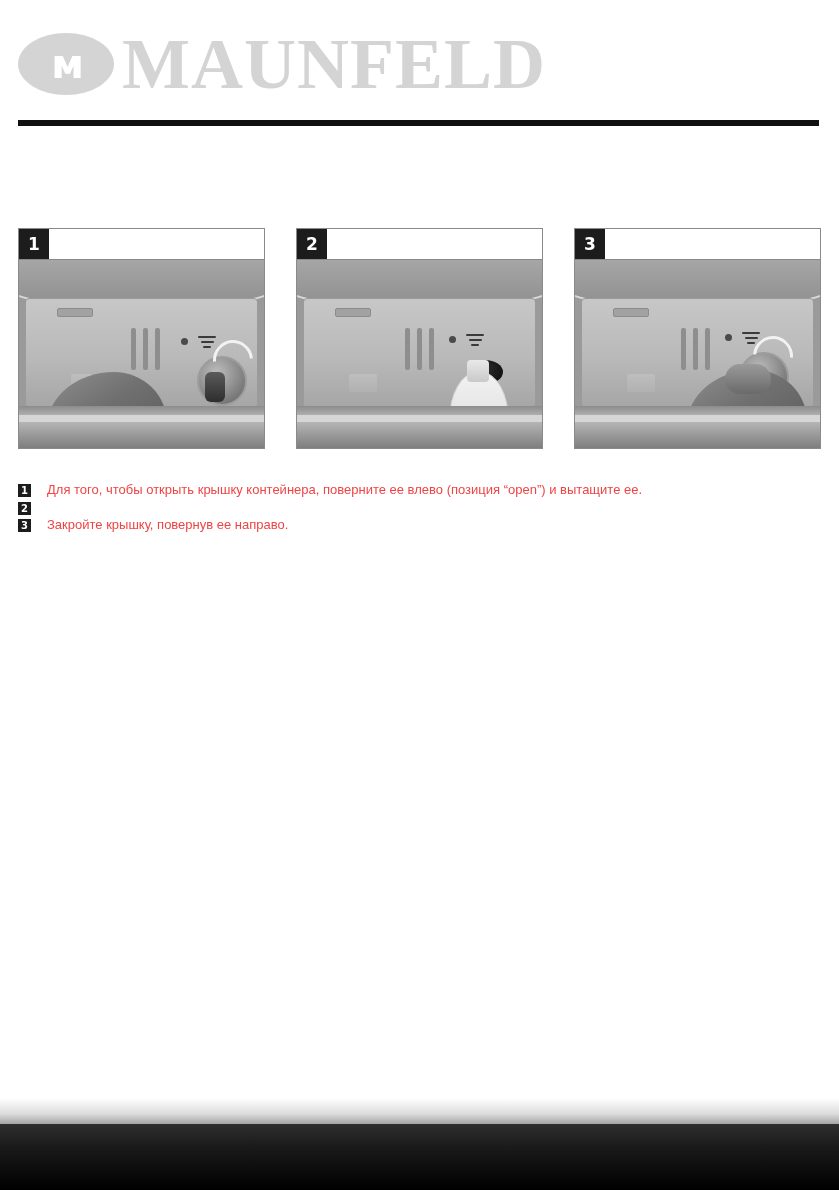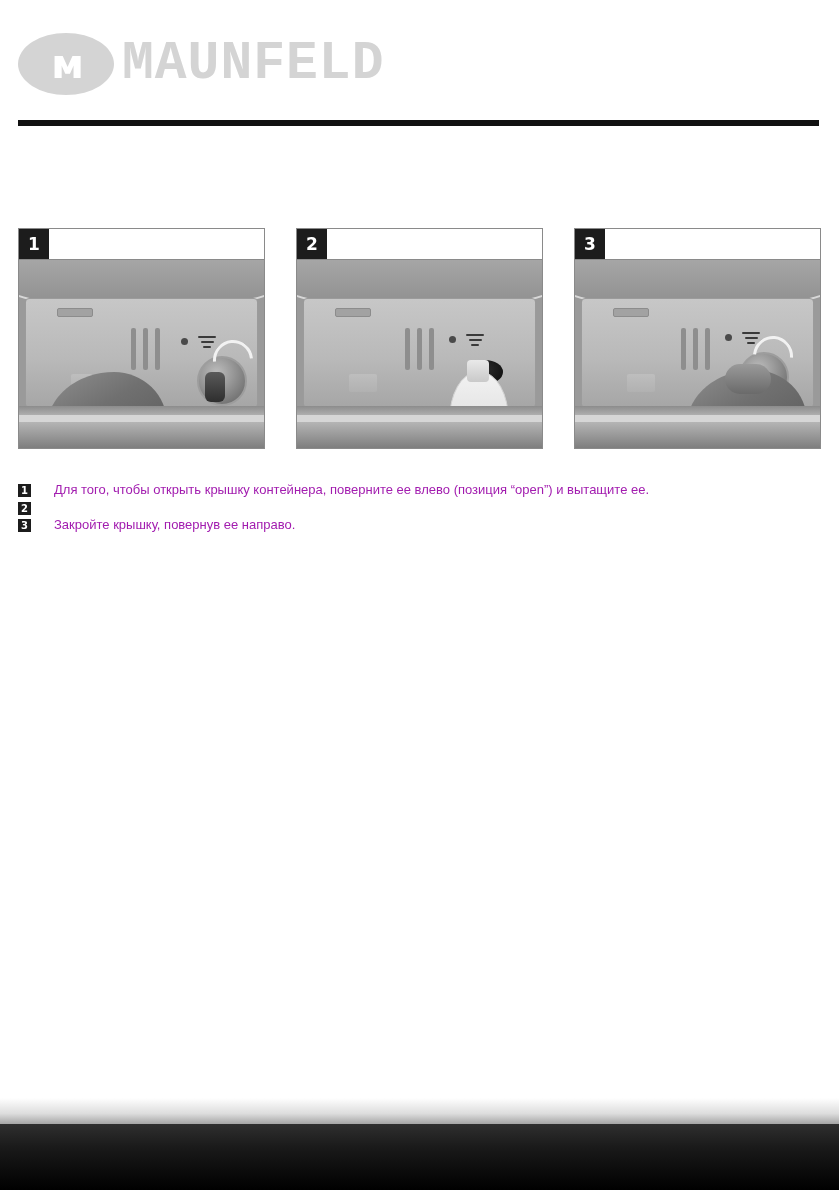--- a/index.html
+++ b/index.html
@@ -49,22 +49,22 @@
     height: 34px;
     color: #ffffff;
     font-family: "DejaVu Sans", sans-serif;
     font-size: 40px;
     font-weight: bold;
     line-height: 34px;
     letter-spacing: -3px;
     text-align: center;
   }
   .brand-text {
-    font-family: Liberation Mono, monospace;
-    font-size: 53px;
+    font-family: Liberation Serif, serif;
+    font-size: 72px;
     font-weight: bold;
     color: #d4d4d4;
     letter-spacing: 1px;
     line-height: 80px;
     white-space: nowrap;
   }
   .header-rule {
     position: absolute;
     left: 18px;
     top: 120px;
@@ -226,24 +226,24 @@
     color: #ffffff;
     font-family: "DejaVu Sans", sans-serif;
     font-size: 10px;
     font-weight: bold;
     line-height: 13px;
     text-align: center;
     flex: 0 0 auto;
     margin-top: 2px;
   }
   .caption-text {
-    margin-left: 23px;
+    margin-left: 16px;
     font-family: "Liberation Sans", sans-serif;
     font-size: 13px;
-    color: #a21caf;
+    color: #ef4444;
     line-height: 16px;
     white-space: nowrap;
   }
 
   
   .footer-band {
     position: absolute;
     left: 0;
     bottom: 0;
     width: 839px;

